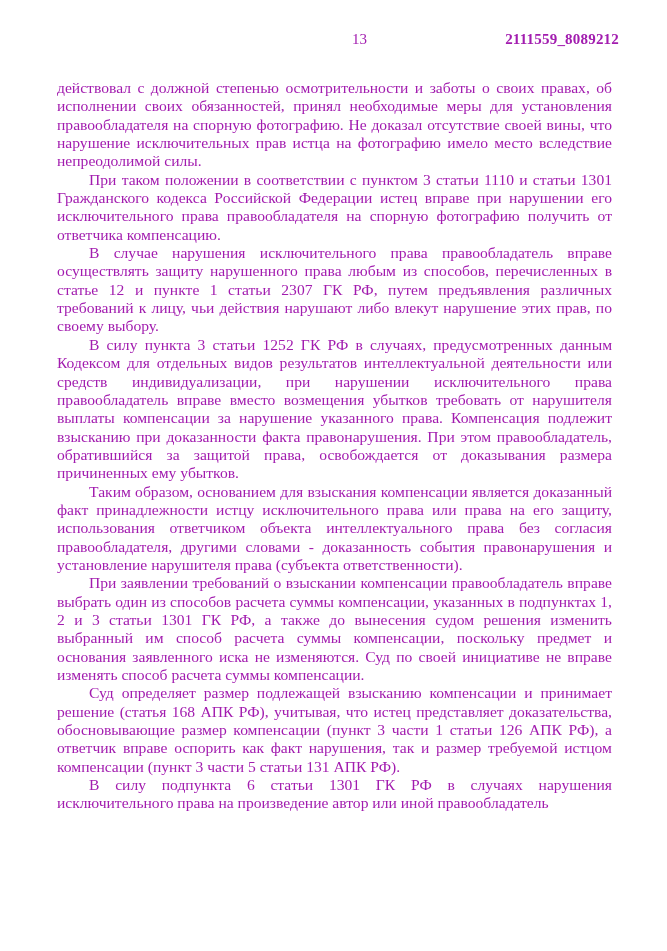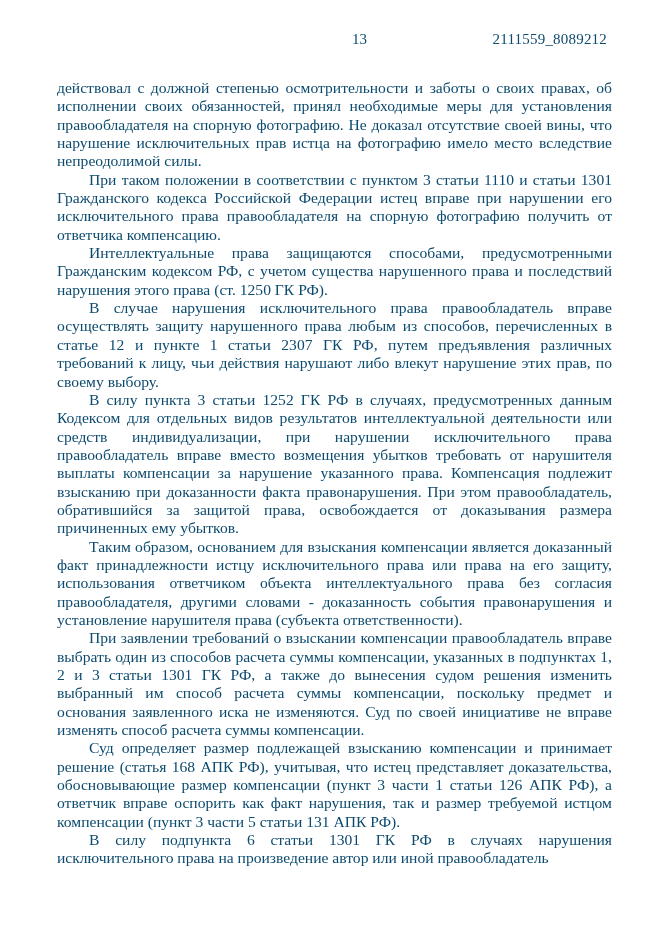--- a/index.html
+++ b/index.html
@@ -6,43 +6,44 @@
     margin: 0;
     padding: 0;
     background: #ffffff;
   }
   .page {
     position: relative;
     width: 667px;
     height: 951px;
     background: #ffffff;
     font-family: "Liberation Serif", "DejaVu Serif", serif;
-    color: #0c4a6e;
+    color: #a21caf;
     overflow: hidden;
     box-sizing: border-box;
   }
   .page-header {
     position: absolute;
     top: 30px;
     left: 57px;
     right: 44px;
     height: 18px;
     font-size: 15px;
     line-height: 18px;
   }
   .page-number {
     position: absolute;
     left: 295px;
     top: 0;
   }
   .doc-code {
     position: absolute;
-    right: 16px;
+    right: 4px;
     top: 0;
     letter-spacing: 0.2px;
+    font-weight: bold;
   }
   .doc-body {
     position: absolute;
     top: 79px;
     left: 57px;
     width: 555px;
     font-size: 15.6px;
     line-height: 18.35px;
     text-align: justify;
     text-justify: inter-word;
@@ -62,21 +63,20 @@
 <div class="page">
 
   <div class="page-header">
     <span class="page-number">13</span>
     <span class="doc-code">2111559_8089212</span>
   </div>
 
   <div class="doc-body">
     <p class="no-indent">действовал с должной степенью осмотрительности и заботы о своих правах, об исполнении своих обязанностей, принял необходимые меры для установления правообладателя на спорную фотографию. Не доказал отсутствие своей вины, что нарушение исключительных прав истца на фотографию имело место вследствие непреодолимой силы.</p>
     <p>При таком положении в соответствии с пунктом 3 статьи 1110 и статьи 1301 Гражданского кодекса Российской Федерации истец вправе при нарушении его исключительного права правообладателя на спорную фотографию получить от ответчика компенсацию.</p>
-    <p>Интеллектуальные права защищаются способами, предусмотренными Гражданским кодексом РФ, с учетом существа нарушенного права и последствий нарушения этого права (ст. 1250 ГК РФ).</p>
     <p>В случае нарушения исключительного права правообладатель вправе осуществлять защиту нарушенного права любым из способов, перечисленных в статье 12 и пункте 1 статьи 2307 ГК РФ, путем предъявления различных требований к лицу, чьи действия нарушают либо влекут нарушение этих прав, по своему выбору.</p>
     <p>В силу пункта 3 статьи 1252 ГК РФ в случаях, предусмотренных данным Кодексом для отдельных видов результатов интеллектуальной деятельности или средств индивидуализации, при нарушении исключительного права правообладатель вправе вместо возмещения убытков требовать от нарушителя выплаты компенсации за нарушение указанного права. Компенсация подлежит взысканию при доказанности факта правонарушения. При этом правообладатель, обратившийся за защитой права, освобождается от доказывания размера причиненных ему убытков.</p>
     <p>Таким образом, основанием для взыскания компенсации является доказанный факт принадлежности истцу исключительного права или права на его защиту, использования ответчиком объекта интеллектуального права без согласия правообладателя, другими словами - доказанность события правонарушения и установление нарушителя права (субъекта ответственности).</p>
     <p>При заявлении требований о взыскании компенсации правообладатель вправе выбрать один из способов расчета суммы компенсации, указанных в подпунктах 1, 2 и 3 статьи 1301 ГК РФ, а также до вынесения судом решения изменить выбранный им способ расчета суммы компенсации, поскольку предмет и основания заявленного иска не изменяются. Суд по своей инициативе не вправе изменять способ расчета суммы компенсации.</p>
     <p>Суд определяет размер подлежащей взысканию компенсации и принимает решение (статья 168 АПК РФ), учитывая, что истец представляет доказательства, обосновывающие размер компенсации (пункт 3 части 1 статьи 126 АПК РФ), а ответчик вправе оспорить как факт нарушения, так и размер требуемой истцом компенсации (пункт 3 части 5 статьи 131 АПК РФ).</p>
     <p>В силу подпункта 6 статьи 1301 ГК РФ в случаях нарушения исключительного права на произведение автор или иной правообладатель</p>
   </div>
 
 </div>
 

